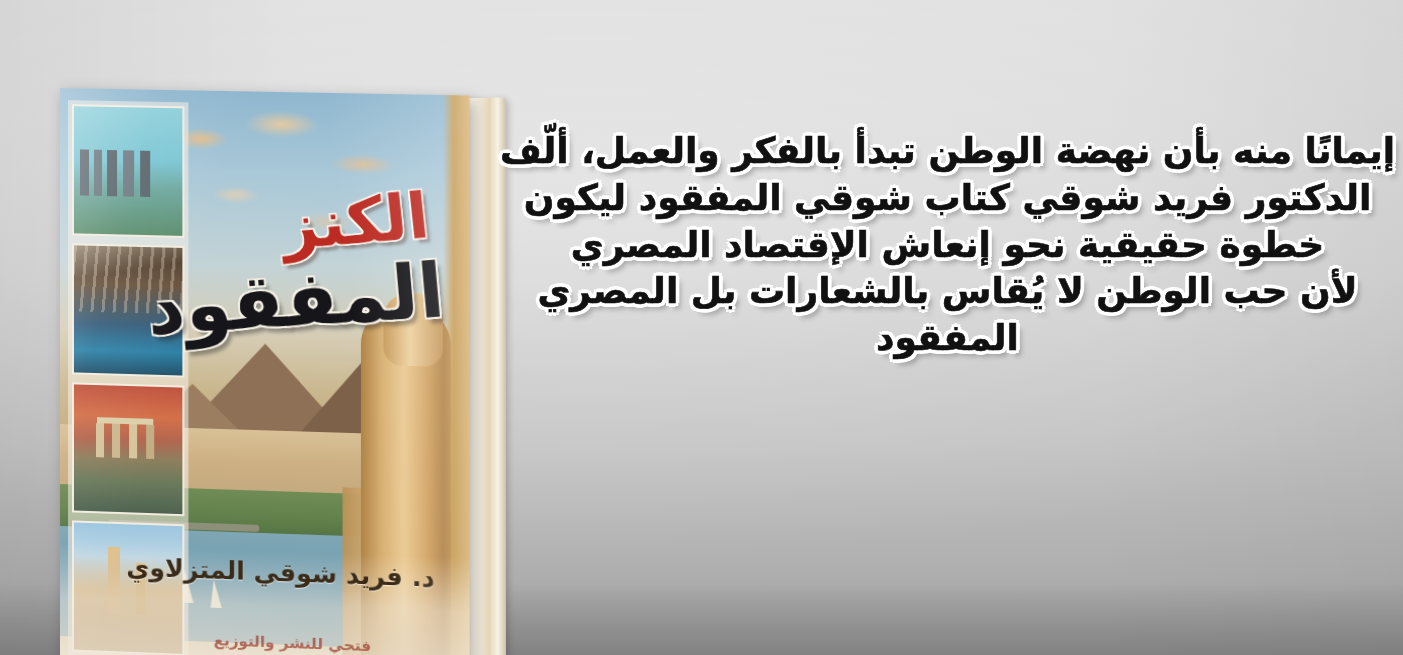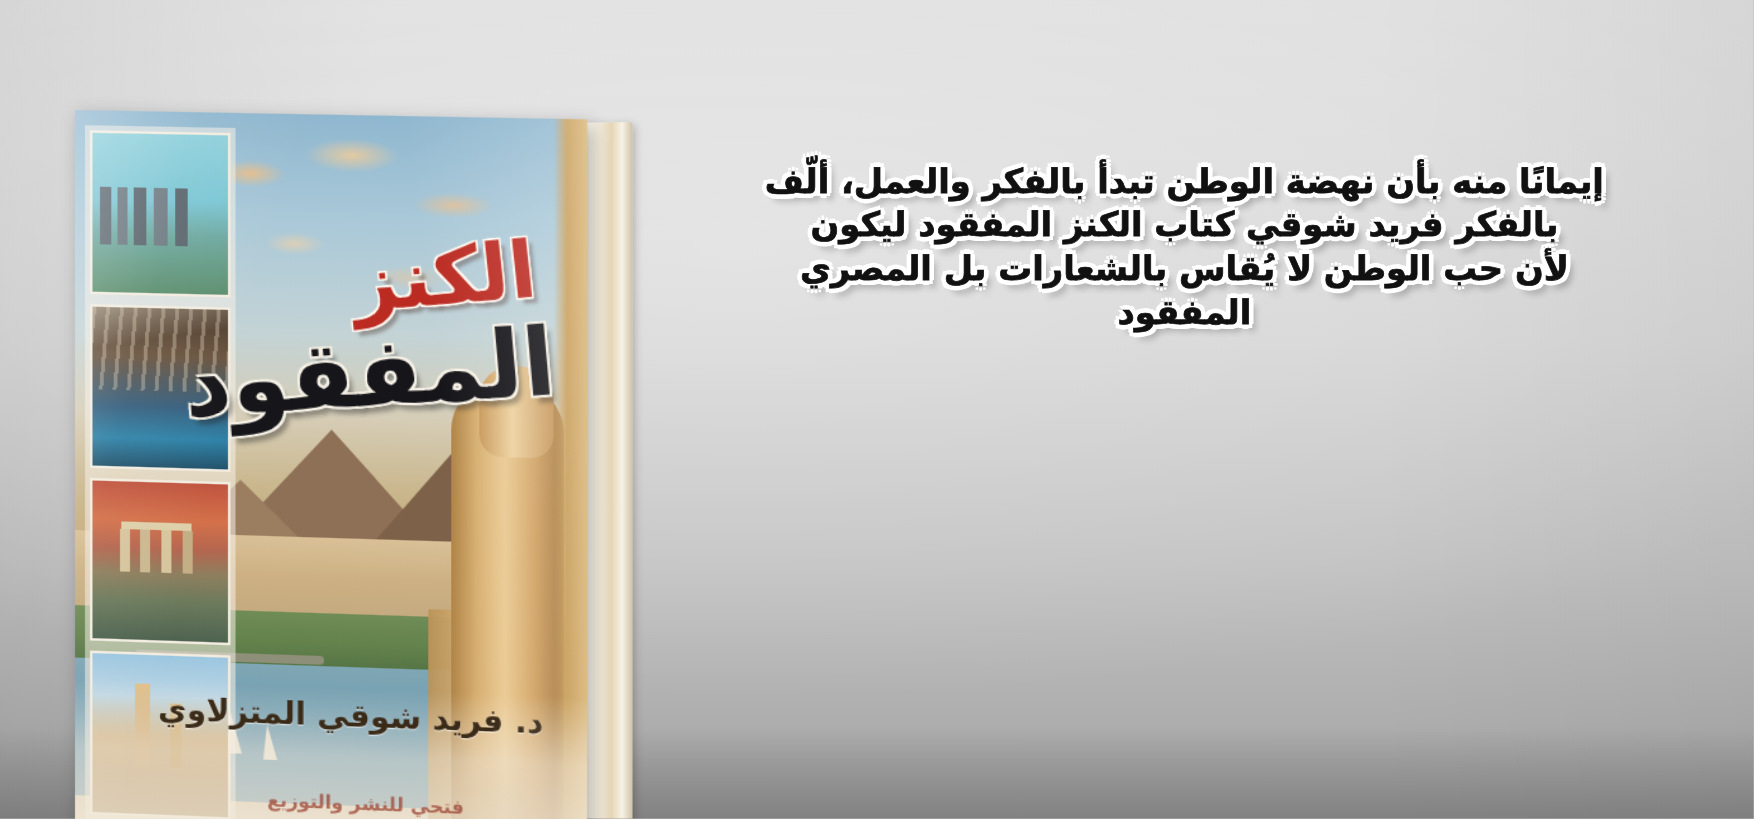--- a/index.html
+++ b/index.html
@@ -377,21 +377,21 @@
 
   
   .promo {
     position: absolute;
     right: 8px;
     left: 500px;
     top: 128px;
     direction: rtl;
     text-align: center;
     font-weight: 700;
-    font-size: 27px;
+    font-size: 36px;
     line-height: 1.30;
     color: #111111;
     letter-spacing: 0;
     -webkit-text-stroke: 0.6px #111;
     text-shadow:
       -3px -3px 0 #ffffff,
        3px -3px 0 #ffffff,
       -3px  3px 0 #ffffff,
        3px  3px 0 #ffffff,
       -3px  0   0 #ffffff,
@@ -462,18 +462,19 @@
       <div class="cover-author">د. فريد شوقي المتزلاوي</div>
 
       <div class="cover-publisher">فتحي للنشر والتوزيع</div>
 
       <div class="cover-gloss"></div>
     </div>
   </div>
 
   <div class="promo">
     <span class="line">إيمانًا منه بأن نهضة الوطن تبدأ بالفكر والعمل، ألّف</span>
-    <span class="line">بالفكر فريد شوقي كتاب الكنز المفقود ليكون</span>
+    <span class="line">الدكتور فريد شوقي كتاب شوقي المفقود ليكون</span>
+    <span class="line">خطوة حقيقية نحو إنعاش الإقتصاد المصري</span>
     <span class="line">لأن حب الوطن لا يُقاس بالشعارات بل المصري</span>
     <span class="line">المفقود</span>
   </div>
 
 </div>
 
 </body></html>

